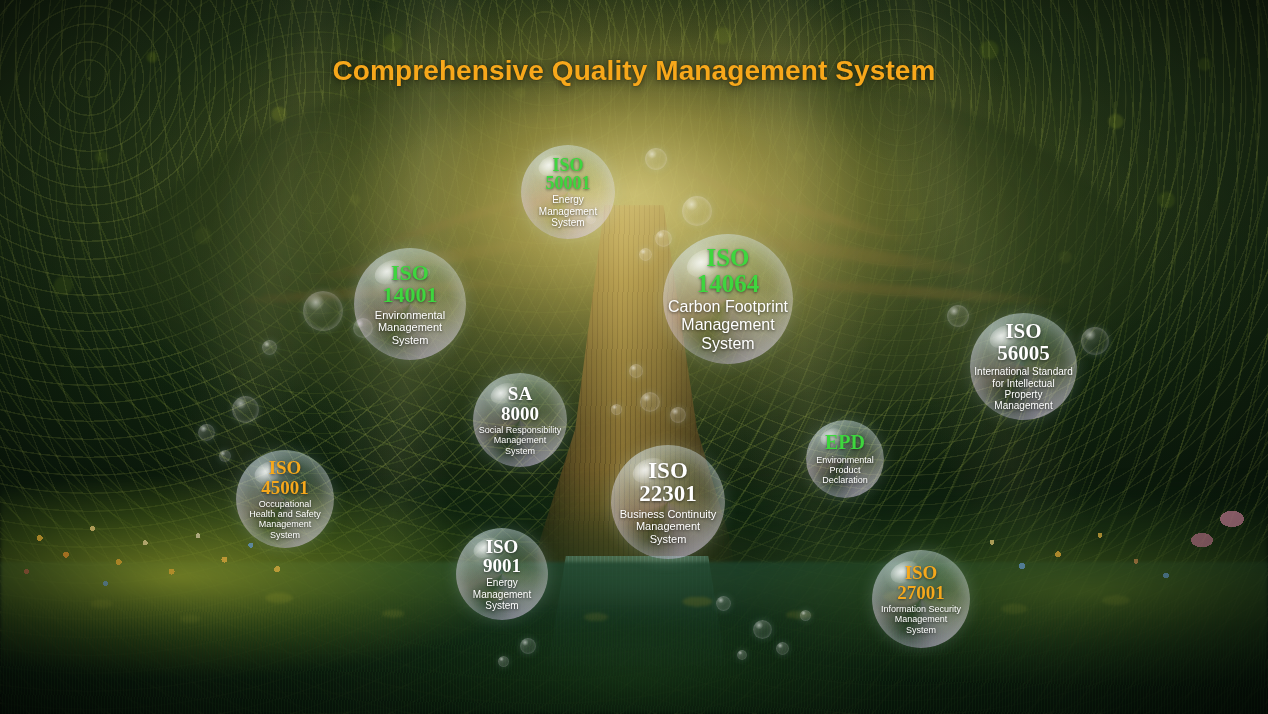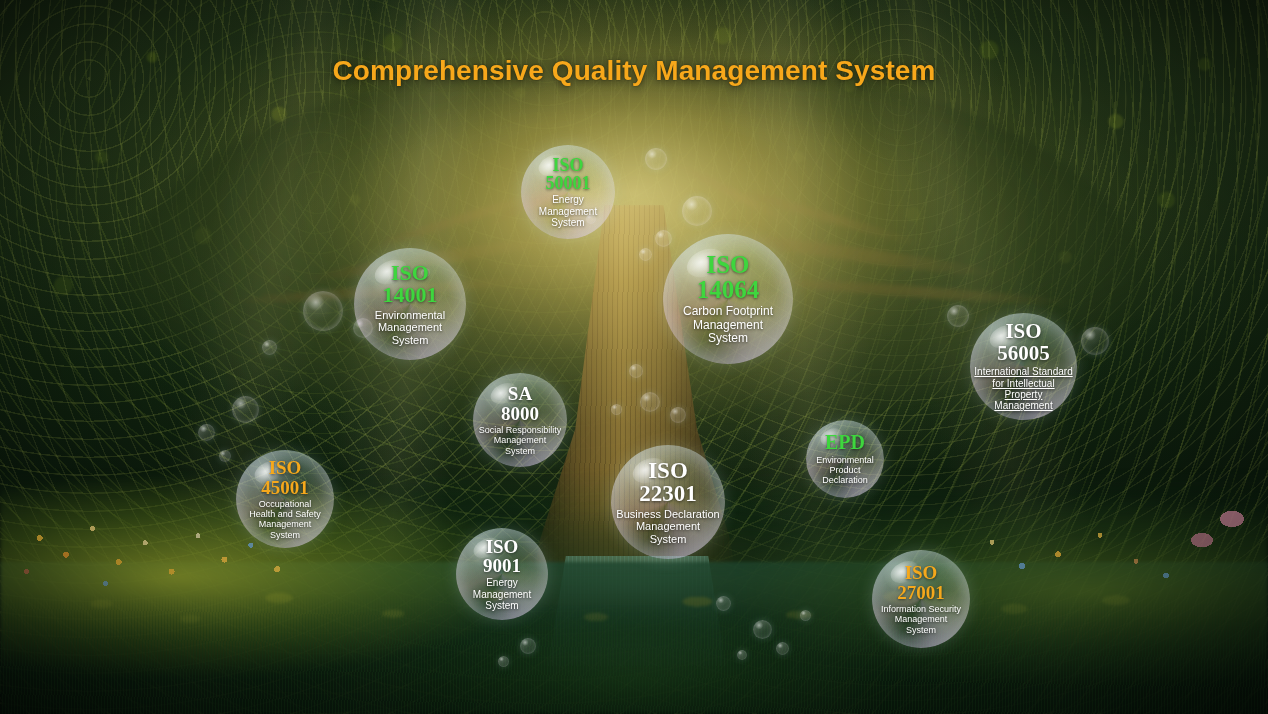--- a/index.html
+++ b/index.html
@@ -403,32 +403,32 @@
           <span class="ln">Environmental</span>
           <span class="ln">Management</span>
           <span class="ln">System</span>
         </div>
       </div>
       <div class="std-bubble" style="left: 663px; top: 234px; width: 130px; height: 130px;">
         <div class="b-code" style="font-size: 25px; color: rgb(62, 214, 62);">
           <span class="ln">ISO</span>
           <span class="ln">14064</span>
         </div>
-        <div class="b-desc" style="font-size: 12px;">
+        <div class="b-desc" style="font-size: 16px;">
           <span class="ln">Carbon Footprint</span>
           <span class="ln">Management</span>
           <span class="ln">System</span>
         </div>
       </div>
       <div class="std-bubble" style="left: 970px; top: 313px; width: 107px; height: 107px;">
         <div class="b-code" style="font-size: 21px; color: rgb(255, 255, 255);">
           <span class="ln">ISO</span>
           <span class="ln">56005</span>
         </div>
-        <div class="b-desc" style="font-size: 10px; text-decoration: underline;">
+        <div class="b-desc" style="font-size: 10px;">
           <span class="ln">International Standard</span>
           <span class="ln">for Intellectual</span>
           <span class="ln">Property</span>
           <span class="ln">Management</span>
         </div>
       </div>
       <div class="std-bubble" style="left: 473px; top: 373px; width: 94px; height: 94px;">
         <div class="b-code" style="font-size: 19px; color: rgb(255, 255, 255);">
           <span class="ln">SA</span>
           <span class="ln">8000</span>
@@ -460,21 +460,21 @@
           <span class="ln">Management</span>
           <span class="ln">System</span>
         </div>
       </div>
       <div class="std-bubble" style="left: 611px; top: 445px; width: 114px; height: 114px;">
         <div class="b-code" style="font-size: 23px; color: rgb(255, 255, 255);">
           <span class="ln">ISO</span>
           <span class="ln">22301</span>
         </div>
         <div class="b-desc" style="font-size: 11px;">
-          <span class="ln">Business Declaration</span>
+          <span class="ln">Business Continuity</span>
           <span class="ln">Management</span>
           <span class="ln">System</span>
         </div>
       </div>
       <div class="std-bubble" style="left: 456px; top: 528px; width: 92px; height: 92px;">
         <div class="b-code" style="font-size: 19px; color: rgb(255, 255, 255);">
           <span class="ln">ISO</span>
           <span class="ln">9001</span>
         </div>
         <div class="b-desc" style="font-size: 10px;">

